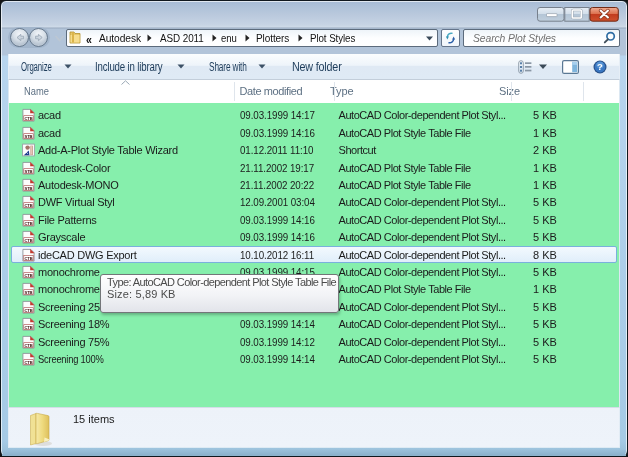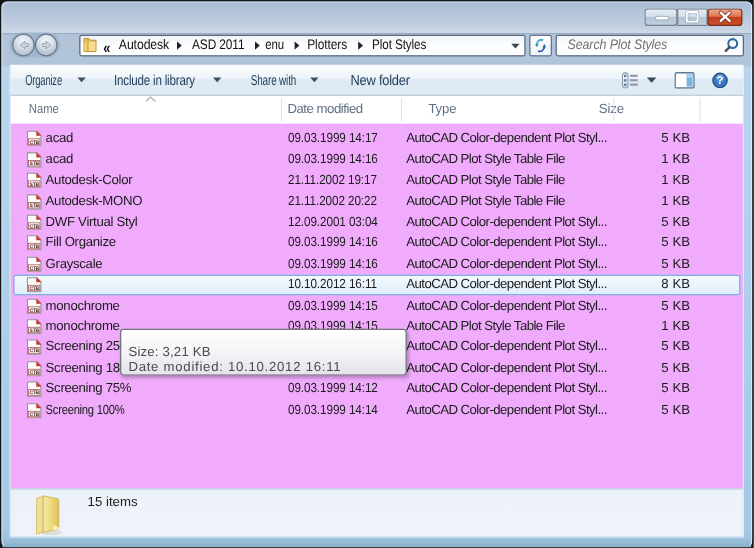--- a/index.html
+++ b/index.html
@@ -24,32 +24,32 @@
   #refresh{position:absolute;left:441px;top:29px;width:19px;height:18px;border:1px solid #64748a;
        box-sizing:border-box;border-radius:2px;background:linear-gradient(180deg,#fdfeff,#f0f5fa);}
   #search{left:463px;width:157px;}
   .crumb{position:absolute;top:31.5px;font-size:11.5px;color:#121212;letter-spacing:-0.1px;transform-origin:0 50%;white-space:nowrap;}
   
   #toolbar{position:absolute;left:8px;top:54px;width:612px;height:26px;border-left:1px solid #e6eef6;border-right:1px solid #e6eef6;
        background:linear-gradient(180deg,#fbfdfe 0%,#eef4fa 45%,#dfe9f4 50%,#dfeaf5 100%);
        border-bottom:1px solid #c3ceda;box-sizing:border-box;}
   .tbtxt{position:absolute;top:60px;font-size:12px;color:#1e3c5a;letter-spacing:-0.2px;transform-origin:0 50%;white-space:nowrap;}
   
-  #content{position:absolute;left:8px;top:80px;width:612px;height:327px;background:#f0abfc;
+  #content{position:absolute;left:8px;top:80px;width:612px;height:327px;background:#86efac;
        border-left:1px solid #dce8f2;border-right:1px solid #dce8f2;box-sizing:border-box;}
   #hdr{position:absolute;left:0;top:0;width:100%;height:23px;background:#fff;color:#5d7083;}
   .hsep{position:absolute;top:2px;height:19px;width:1px;background:#dfe5ec;}
   .hcell{position:absolute;top:4.5px;font-size:11px;transform-origin:0 50%;}
   #rows{position:absolute;left:0;top:26.8px;width:100%;}
   .row{position:relative;height:17.4px;font-size:11px;color:#1b1b1b;}
   .cell{position:absolute;top:50%;transform:translateY(-50%);white-space:nowrap;}
   .c-name{left:29px;letter-spacing:-0.25px;}
   .c-date{left:230.5px;letter-spacing:-0.1px;transform:translateY(-50%) scaleX(0.89);transform-origin:0 50%;}
   .c-type{left:329.5px;letter-spacing:-0.45px;}
-  .c-size{left:506px;width:60px;text-align:right;}
+  .c-size{left:506px;width:60px;text-align:center;}
   .icon{position:absolute;left:13px;top:50%;transform:translateY(-50%);width:13px;height:14px;}
   #selrow{position:absolute;left:2px;top:0;right:2px;bottom:0;border:1px solid #7ab0dd;border-radius:2px;
        background:linear-gradient(180deg,#f3f9fe 0%,#e0eefa 100%);}
   
   #status{position:absolute;left:8px;top:407px;width:612px;height:40px;border-left:1px solid #e2ecf5;border-right:1px solid #e2ecf5;
        background:linear-gradient(180deg,#edf2f9 0%,#eef3fa 100%);
        border-top:1px solid #d4dde8;box-sizing:border-box;font-size:11px;color:#1b1b1b;}
   
   #tip{position:absolute;left:100px;top:274px;width:239px;height:39px;box-sizing:border-box;
        border:1px solid #737679;border-radius:3px;
@@ -186,21 +186,21 @@
 </svg>
 
 <svg class="abs" style="left:120px;top:80px;z-index:5" width="11" height="5" viewBox="0 0 11 5">
   <path d="M1.5 4.5 L5.5 0.8 L9.5 4.5" fill="none" stroke="#9aa8b5" stroke-width="1"></path>
 </svg>
 
 <div id="content">
   <div id="hdr">
     <div class="hcell" style="left:14.5px;transform:scaleX(0.85)">Name</div>
     <div class="hcell" style="left:230.5px;letter-spacing:-0.4px">Date modified</div>
-    <div class="hcell" style="left:348px;letter-spacing:-0.1px">Type</div>
+    <div class="hcell" style="left:321px;letter-spacing:-0.1px">Type</div>
     <div class="hcell" style="left:490px;letter-spacing:-0.1px">Size</div>
     <div class="hsep" style="left:225px"></div>
     <div class="hsep" style="left:325px"></div>
     <div class="hsep" style="left:502px"></div>
     <div class="hsep" style="left:574px"></div>
   </div>
   <div id="rows">
       <div class="row">
         <svg class="icon" viewBox="0 0 13 14">
    <path d="M0.9 1.4 H8.8 L12.1 4.7 V13.1 H0.9 Z" fill="#fcfcfc" stroke="#90959a" stroke-width="0.9"></path>
@@ -220,20 +220,34 @@
    <rect x="1.8" y="7.7" width="9.4" height="4.6" fill="#fff" stroke="#a44" stroke-width="0.6"></rect>
    <text x="6.5" y="11.6" font-size="4.2" font-weight="bold" fill="#3d100c" text-anchor="middle" font-family="Liberation Sans" letter-spacing="-0.2">STB</text>
  </svg>
   <div class="cell c-name" style="">acad</div>
   <div class="cell c-date">09.03.1999 14:16</div>
   <div class="cell c-type">AutoCAD Plot Style Table File</div>
   <div class="cell c-size">1 KB</div>
       </div>
       <div class="row">
         <svg class="icon" viewBox="0 0 13 14">
+   <rect x="0.6" y="1.1" width="11.8" height="11.8" fill="#fdfdfd" stroke="#9aa0a6" stroke-width="0.9"></rect>
+   <circle cx="5.6" cy="4.6" r="2.2" fill="#a37468"></circle>
+   <rect x="8.3" y="2.6" width="2.6" height="9.4" fill="#c9a08f"></rect>
+   <rect x="8.8" y="3.1" width="1.2" height="8.4" fill="#e4c6b8"></rect>
+   <path d="M1.8 12.2 L6.8 7.6 L7.4 12.2 Z" fill="#1e3d8f"></path>
+   <path d="M4.2 9.2 L6 10.8" stroke="#fff" stroke-width="0.7"></path>
+  </svg>
+  <div class="cell c-name" style="">Add-A-Plot Style Table Wizard</div>
+  <div class="cell c-date">01.12.2011 11:10</div>
+  <div class="cell c-type">Shortcut</div>
+  <div class="cell c-size">2 KB</div>
+      </div>
+      <div class="row">
+        <svg class="icon" viewBox="0 0 13 14">
    <path d="M0.9 1.4 H8.8 L12.1 4.7 V13.1 H0.9 Z" fill="#fcfcfc" stroke="#90959a" stroke-width="0.9"></path>
    <path d="M8.2 0.9 L12.5 5.2 L8.2 5.2 Z" fill="#c23b30"></path>
    <rect x="1.8" y="7.7" width="9.4" height="4.6" fill="#fff" stroke="#a44" stroke-width="0.6"></rect>
    <text x="6.5" y="11.6" font-size="4.2" font-weight="bold" fill="#3d100c" text-anchor="middle" font-family="Liberation Sans" letter-spacing="-0.2">STB</text>
  </svg>
   <div class="cell c-name" style="">Autodesk-Color</div>
   <div class="cell c-date">21.11.2002 19:17</div>
   <div class="cell c-type">AutoCAD Plot Style Table File</div>
   <div class="cell c-size">1 KB</div>
       </div>
@@ -261,21 +275,21 @@
   <div class="cell c-type">AutoCAD Color-dependent Plot Styl...</div>
   <div class="cell c-size">5 KB</div>
       </div>
       <div class="row">
         <svg class="icon" viewBox="0 0 13 14">
    <path d="M0.9 1.4 H8.8 L12.1 4.7 V13.1 H0.9 Z" fill="#fcfcfc" stroke="#90959a" stroke-width="0.9"></path>
    <path d="M8.2 0.9 L12.5 5.2 L8.2 5.2 Z" fill="#c23b30"></path>
    <rect x="1.8" y="7.7" width="9.4" height="4.6" fill="#fff" stroke="#a44" stroke-width="0.6"></rect>
    <text x="6.5" y="11.6" font-size="4.2" font-weight="bold" fill="#3d100c" text-anchor="middle" font-family="Liberation Sans" letter-spacing="-0.2">CTB</text>
  </svg>
-  <div class="cell c-name" style="">Fill Organize</div>
+  <div class="cell c-name" style="">File Patterns</div>
   <div class="cell c-date">09.03.1999 14:16</div>
   <div class="cell c-type">AutoCAD Color-dependent Plot Styl...</div>
   <div class="cell c-size">5 KB</div>
       </div>
       <div class="row">
         <svg class="icon" viewBox="0 0 13 14">
    <path d="M0.9 1.4 H8.8 L12.1 4.7 V13.1 H0.9 Z" fill="#fcfcfc" stroke="#90959a" stroke-width="0.9"></path>
    <path d="M8.2 0.9 L12.5 5.2 L8.2 5.2 Z" fill="#c23b30"></path>
    <rect x="1.8" y="7.7" width="9.4" height="4.6" fill="#fff" stroke="#a44" stroke-width="0.6"></rect>
    <text x="6.5" y="11.6" font-size="4.2" font-weight="bold" fill="#3d100c" text-anchor="middle" font-family="Liberation Sans" letter-spacing="-0.2">CTB</text>
@@ -286,20 +300,21 @@
   <div class="cell c-size">5 KB</div>
       </div>
       <div class="row">
         <div id="selrow"></div>
         <svg class="icon" viewBox="0 0 13 14">
    <path d="M0.9 1.4 H8.8 L12.1 4.7 V13.1 H0.9 Z" fill="#fcfcfc" stroke="#90959a" stroke-width="0.9"></path>
    <path d="M8.2 0.9 L12.5 5.2 L8.2 5.2 Z" fill="#c23b30"></path>
    <rect x="1.8" y="7.7" width="9.4" height="4.6" fill="#fff" stroke="#a44" stroke-width="0.6"></rect>
    <text x="6.5" y="11.6" font-size="4.2" font-weight="bold" fill="#3d100c" text-anchor="middle" font-family="Liberation Sans" letter-spacing="-0.2">CTB</text>
  </svg>
+  <div class="cell c-name" style="">ideCAD DWG Export</div>
   <div class="cell c-date">10.10.2012 16:11</div>
   <div class="cell c-type">AutoCAD Color-dependent Plot Styl...</div>
   <div class="cell c-size">8 KB</div>
       </div>
       <div class="row">
         <svg class="icon" viewBox="0 0 13 14">
    <path d="M0.9 1.4 H8.8 L12.1 4.7 V13.1 H0.9 Z" fill="#fcfcfc" stroke="#90959a" stroke-width="0.9"></path>
    <path d="M8.2 0.9 L12.5 5.2 L8.2 5.2 Z" fill="#c23b30"></path>
    <rect x="1.8" y="7.7" width="9.4" height="4.6" fill="#fff" stroke="#a44" stroke-width="0.6"></rect>
    <text x="6.5" y="11.6" font-size="4.2" font-weight="bold" fill="#3d100c" text-anchor="middle" font-family="Liberation Sans" letter-spacing="-0.2">CTB</text>
@@ -384,15 +399,15 @@
         </linearGradient>
       </defs>
     <ellipse cx="21" cy="33.5" rx="9" ry="2.6" fill="#c9c6ba" opacity="0.45"></ellipse>
     <path d="M8.5 5.5 L14 3.5 L14 33.5 L8.5 35 Z" fill="#f0e195" stroke="#cdb052" stroke-width="0.6"></path>
     <path d="M14 3.5 Q14.4 3.2 15.4 3.4 L26 5.6 Q27 5.8 27 6.8 L27 29.5 Q27 30.5 26 30.7 L15.4 33.6 Q14 33.9 14 32.8 Z" fill="url(#fg)" stroke="#c7a946" stroke-width="0.6"></path>
     <path d="M22.5 27.5 L27 29.3 Q27.4 30.6 26 30.8 L22 31.9 Z" fill="#f9f0be"></path>
   </svg>
 </div>
 
 <div id="tip">
-  <div style="top:13px;letter-spacing:0.15px">Size: 3,21 KB</div>
-  <div style="top:24.5px;letter-spacing:0.6px">Date modified: 10.10.2012 16:11</div>
+  <div style="top:1px;letter-spacing:-0.6px">Type: AutoCAD Color-dependent Plot Style Table File</div>
+  <div style="top:13px;letter-spacing:0.15px">Size: 5,89 KB</div>
 </div>
 
 </body></html>

